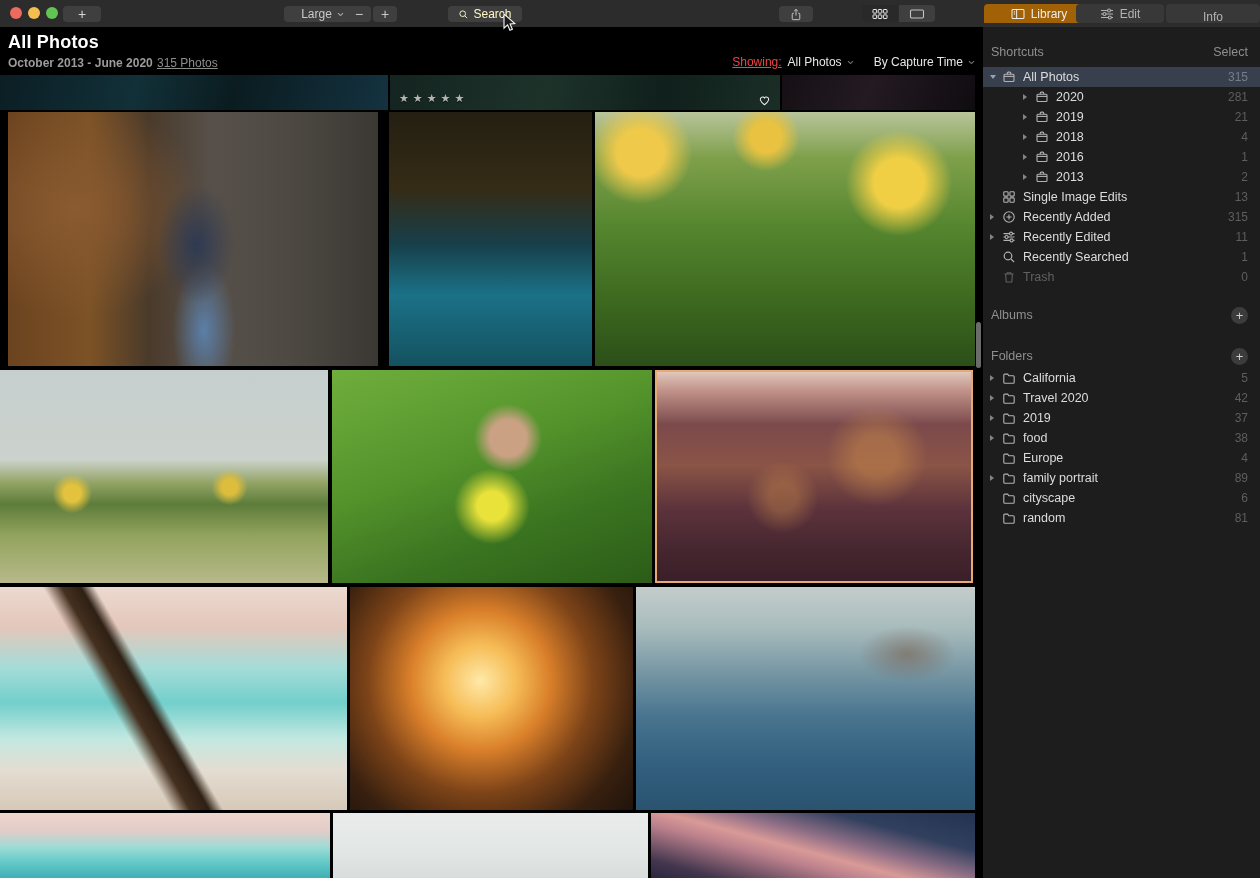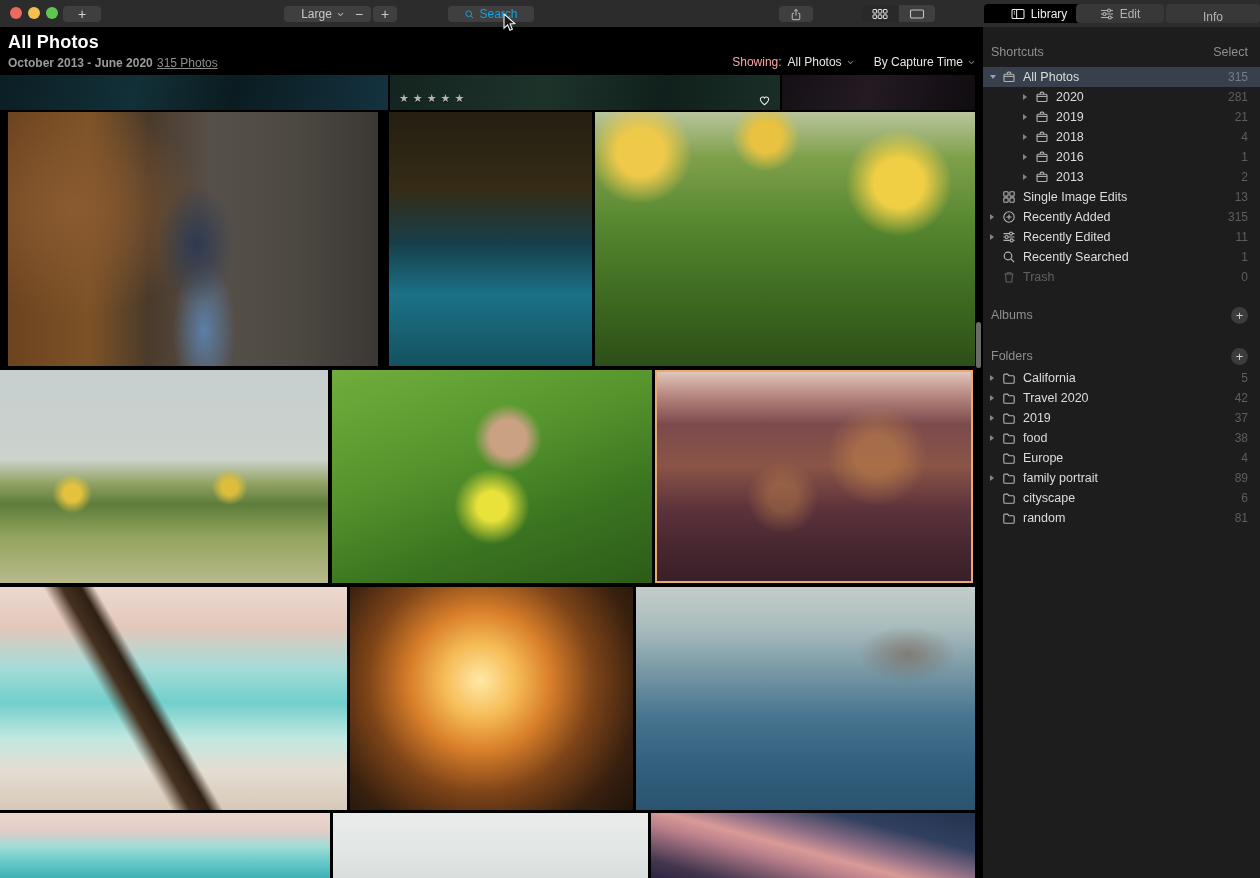--- a/index.html
+++ b/index.html
@@ -11,39 +11,39 @@
   .tl.close{left:10px;background:#ec6a5e;}
   .tl.min{left:28px;background:#f4bf4f;}
   .tl.max{left:46px;background:#61c554;}
   .tb-btn{position:absolute;top:6px;height:16px;background:#3f3f3f;border-radius:4px;color:#c9c9c9;
           font-size:12px;display:flex;align-items:center;justify-content:center;gap:4px;box-sizing:border-box;}
   .tb-btn svg{display:block;}
   #btn-add{left:63px;width:38px;font-size:14px;color:#d6d6d6;}
   #dd-size{left:284px;width:77px;}
   #btn-zoom-out{left:347px;width:24px;font-size:14px;}
   #btn-zoom-in{left:373px;width:24px;font-size:14px;}
-  #search-field{left:448px;width:86px;color:#0ea5e9;}
+  #search-field{left:448px;width:74px;color:#fef9c3;}
   #btn-share{left:779px;width:34px;color:#c9c9c9;}
   .chev{opacity:.75;margin-left:1px;}
   .seg-view{position:absolute;left:862px;top:5px;height:17px;display:flex;gap:1px;}
   .seg{width:36px;display:flex;align-items:center;justify-content:center;background:#3f3f3f;color:#c4c4c4;}
   .seg.first{border-radius:4px 0 0 4px;}
   .seg.last{border-radius:0 4px 4px 0;}
   .seg.active{background:#292929;color:#ececec;}
   .mode-tab{position:absolute;top:4px;height:19px;display:flex;align-items:center;justify-content:center;
             gap:6px;font-size:12px;background:#383838;color:#b3b3b3;border-radius:4px;box-sizing:border-box;}
-  #tab-library{left:984px;width:110px;background:#000000;color:#ededed;border-radius:4px 0 0 0;}
+  #tab-library{left:984px;width:110px;background:#a16207;color:#ededed;border-radius:4px 0 0 0;}
   #tab-edit{left:1076px;width:88px;}
   #tab-info{left:1166px;width:94px;flex-direction:column;}
   #page-title{position:absolute;left:8px;top:32px;font-size:18px;font-weight:bold;color:#fff;letter-spacing:.2px;}
   #date-range{position:absolute;left:8px;top:56px;font-size:12px;font-weight:700;color:#9b9b9b;}
   #photo-count{position:absolute;left:157px;top:56px;font-size:12px;color:#8d8d8d;text-decoration:underline;}
   .head-right{position:absolute;left:0;top:55px;width:975px;display:flex;justify-content:flex-end;
               align-items:center;gap:20px;font-size:12px;color:#e6e6e6;}
-  .head-right .lbl{color:#fca5a5;margin-right:-14px;}
+  .head-right .lbl{color:#ef4444;margin-right:-14px;text-decoration:underline;}
   .dd{display:flex;align-items:center;gap:4px;cursor:default;}
   
   .photo{position:absolute;background-size:cover;box-sizing:border-box;}
   .photo.selected{border:2px solid #e7ab71;}
   .rating{position:absolute;left:9px;bottom:5px;color:#b4b4b4;font-size:11px;letter-spacing:4px;
           text-shadow:0 1px 1px rgba(0,0,0,.6);}
   .fav-heart{position:absolute;right:9px;bottom:6px;width:13px;height:12px;color:#efefef;}
   .ph-dark-lake{background:linear-gradient(105deg,#0b1e24 0%,#123038 35%,#0a1c20 60%,#143240 100%);}
   .ph-dark-forest{background:linear-gradient(100deg,#142420 0%,#1d332a 40%,#10201c 70%,#1a2e26 100%);}
   .ph-dark-portrait{background:linear-gradient(110deg,#151015 0%,#241a22 45%,#0f0c10 100%);}

